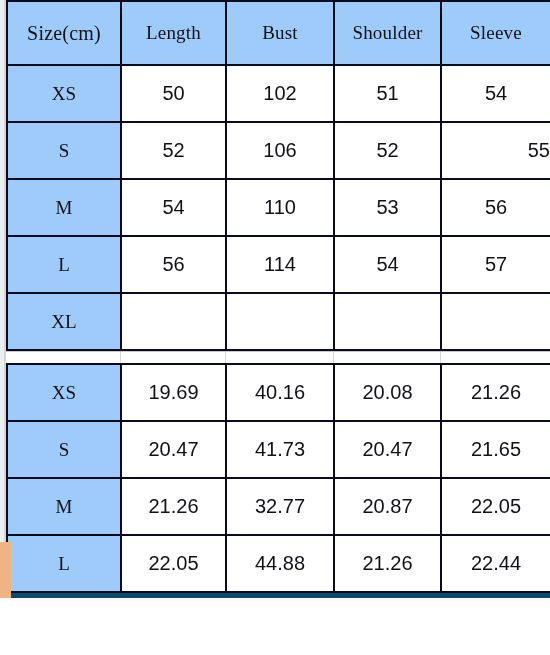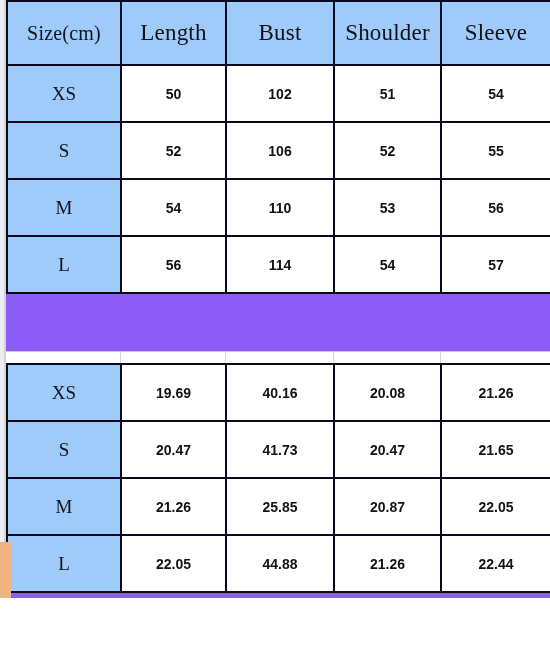--- a/index.html
+++ b/index.html
@@ -6,21 +6,21 @@
     margin: 0;
     padding: 0;
     background: #ffffff;
   }
 
   #screen {
     position: relative;
     width: 550px;
     height: 598px;
     overflow: hidden;
-    background: #8b5cf6;
+    background: #0c4a6e;
     font-family: "Liberation Sans", sans-serif;
   }
 
   
   .left-gutter {
     position: absolute;
     left: 0;
     top: 0;
     width: 6px;
     height: 655px;
@@ -71,40 +71,40 @@
   
   .col-size    { width: 114px; }
   .col-length  { width: 105px; }
   .col-bust    { width: 108px; }
   .col-shoulder{ width: 107px; }
   .col-sleeve  { width: 110px; }
 
   td.hdr {
     background: #9fcbfb;
     font-family: "Liberation Serif", serif;
-    font-size: 23px;
+    font-size: 19px;
     font-weight: 400;
     letter-spacing: 0.2px;
   }
   td.hdr.size-hdr {
     font-size: 20px;
   }
 
   td.sizelabel {
     background: #9fcbfb;
     font-family: "Liberation Serif", serif;
     font-size: 19px;
     font-weight: 400;
   }
 
   td.value {
     background: #ffffff;
     font-family: "Liberation Sans", sans-serif;
-    font-size: 14px;
-    font-weight: 700;
+    font-size: 20px;
+    font-weight: 400;
   }
 
   tr.hdr-row td { height: 62px; }
   tr.data-row td { height: 55px; }
 
   
   .gap-row {
     position: absolute;
     left: 6px;
     width: 544px;
@@ -153,35 +153,42 @@
             <td class="value" style="background: rgb(255, 255, 255); border-color: rgb(10, 10, 30);">50</td>
             <td class="value" style="background: rgb(255, 255, 255); border-color: rgb(10, 10, 30);">102</td>
             <td class="value" style="background: rgb(255, 255, 255); border-color: rgb(10, 10, 30);">51</td>
             <td class="value" style="background: rgb(255, 255, 255); border-color: rgb(10, 10, 30);">54</td>
           </tr>
           <tr class="data-row">
             <td class="sizelabel" style="background: rgb(159, 203, 251); border-color: rgb(10, 10, 30);">S</td>
             <td class="value" style="background: rgb(255, 255, 255); border-color: rgb(10, 10, 30);">52</td>
             <td class="value" style="background: rgb(255, 255, 255); border-color: rgb(10, 10, 30);">106</td>
             <td class="value" style="background: rgb(255, 255, 255); border-color: rgb(10, 10, 30);">52</td>
-            <td class="value" style="background: rgb(255, 255, 255); border-color: rgb(10, 10, 30);">55</td>
+            <td class="value" style="background: rgb(255, 255, 255); border-color: rgb(10, 10, 30); text-align: right;">55</td>
           </tr>
           <tr class="data-row">
             <td class="sizelabel" style="background: rgb(159, 203, 251); border-color: rgb(10, 10, 30);">M</td>
             <td class="value" style="background: rgb(255, 255, 255); border-color: rgb(10, 10, 30);">54</td>
             <td class="value" style="background: rgb(255, 255, 255); border-color: rgb(10, 10, 30);">110</td>
             <td class="value" style="background: rgb(255, 255, 255); border-color: rgb(10, 10, 30);">53</td>
             <td class="value" style="background: rgb(255, 255, 255); border-color: rgb(10, 10, 30);">56</td>
           </tr>
           <tr class="data-row">
             <td class="sizelabel" style="background: rgb(159, 203, 251); border-color: rgb(10, 10, 30);">L</td>
             <td class="value" style="background: rgb(255, 255, 255); border-color: rgb(10, 10, 30);">56</td>
             <td class="value" style="background: rgb(255, 255, 255); border-color: rgb(10, 10, 30);">114</td>
             <td class="value" style="background: rgb(255, 255, 255); border-color: rgb(10, 10, 30);">54</td>
             <td class="value" style="background: rgb(255, 255, 255); border-color: rgb(10, 10, 30); margin-left: 40px;">57</td>
+          </tr>
+          <tr class="data-row">
+            <td class="sizelabel" style="background: rgb(159, 203, 251); border-color: rgb(10, 10, 30);">XL</td>
+            <td class="value" style="background: rgb(255, 255, 255); border-color: rgb(10, 10, 30);"></td>
+            <td class="value" style="background: rgb(255, 255, 255); border-color: rgb(10, 10, 30);"></td>
+            <td class="value" style="background: rgb(255, 255, 255); border-color: rgb(10, 10, 30);"></td>
+            <td class="value" style="background: rgb(255, 255, 255); border-color: rgb(10, 10, 30);"></td>
           </tr>
         </tbody>
     </table>
   </div>
 
   <div class="gap-row" id="gap" style="top: 351px; height: 12px;">
     <div class="gap-divider" style="left:114px;"></div>
     <div class="gap-divider" style="left:219px;"></div>
     <div class="gap-divider" style="left:327px;"></div>
     <div class="gap-divider" style="left:434px;"></div>
@@ -207,21 +214,21 @@
           <tr class="data-row">
             <td class="sizelabel" style="background: rgb(159, 203, 251); border-color: rgb(10, 10, 30);">S</td>
             <td class="value" style="background: rgb(255, 255, 255); border-color: rgb(10, 10, 30);">20.47</td>
             <td class="value" style="background: rgb(255, 255, 255); border-color: rgb(10, 10, 30);">41.73</td>
             <td class="value" style="background: rgb(255, 255, 255); border-color: rgb(10, 10, 30);">20.47</td>
             <td class="value" style="background: rgb(255, 255, 255); border-color: rgb(10, 10, 30); border-radius: 14px;">21.65</td>
           </tr>
           <tr class="data-row">
             <td class="sizelabel" style="background: rgb(159, 203, 251); border-color: rgb(10, 10, 30);">M</td>
             <td class="value" style="background: rgb(255, 255, 255); border-color: rgb(10, 10, 30);">21.26</td>
-            <td class="value" style="background: rgb(255, 255, 255); border-color: rgb(10, 10, 30);">25.85</td>
+            <td class="value" style="background: rgb(255, 255, 255); border-color: rgb(10, 10, 30);">32.77</td>
             <td class="value" style="background: rgb(255, 255, 255); border-color: rgb(10, 10, 30); margin-top: 20px;">20.87</td>
             <td class="value" style="background: rgb(255, 255, 255); border-color: rgb(10, 10, 30);">22.05</td>
           </tr>
           <tr class="data-row">
             <td class="sizelabel" style="background: rgb(159, 203, 251); border-color: rgb(10, 10, 30);">L</td>
             <td class="value" style="background: rgb(255, 255, 255); border-color: rgb(10, 10, 30);">22.05</td>
             <td class="value" style="background: rgb(255, 255, 255); border-color: rgb(10, 10, 30);">44.88</td>
             <td class="value" style="background: rgb(255, 255, 255); border-color: rgb(10, 10, 30);">21.26</td>
             <td class="value" style="background: rgb(255, 255, 255); border-color: rgb(10, 10, 30); margin-left: 24px;">22.44</td>
           </tr>

